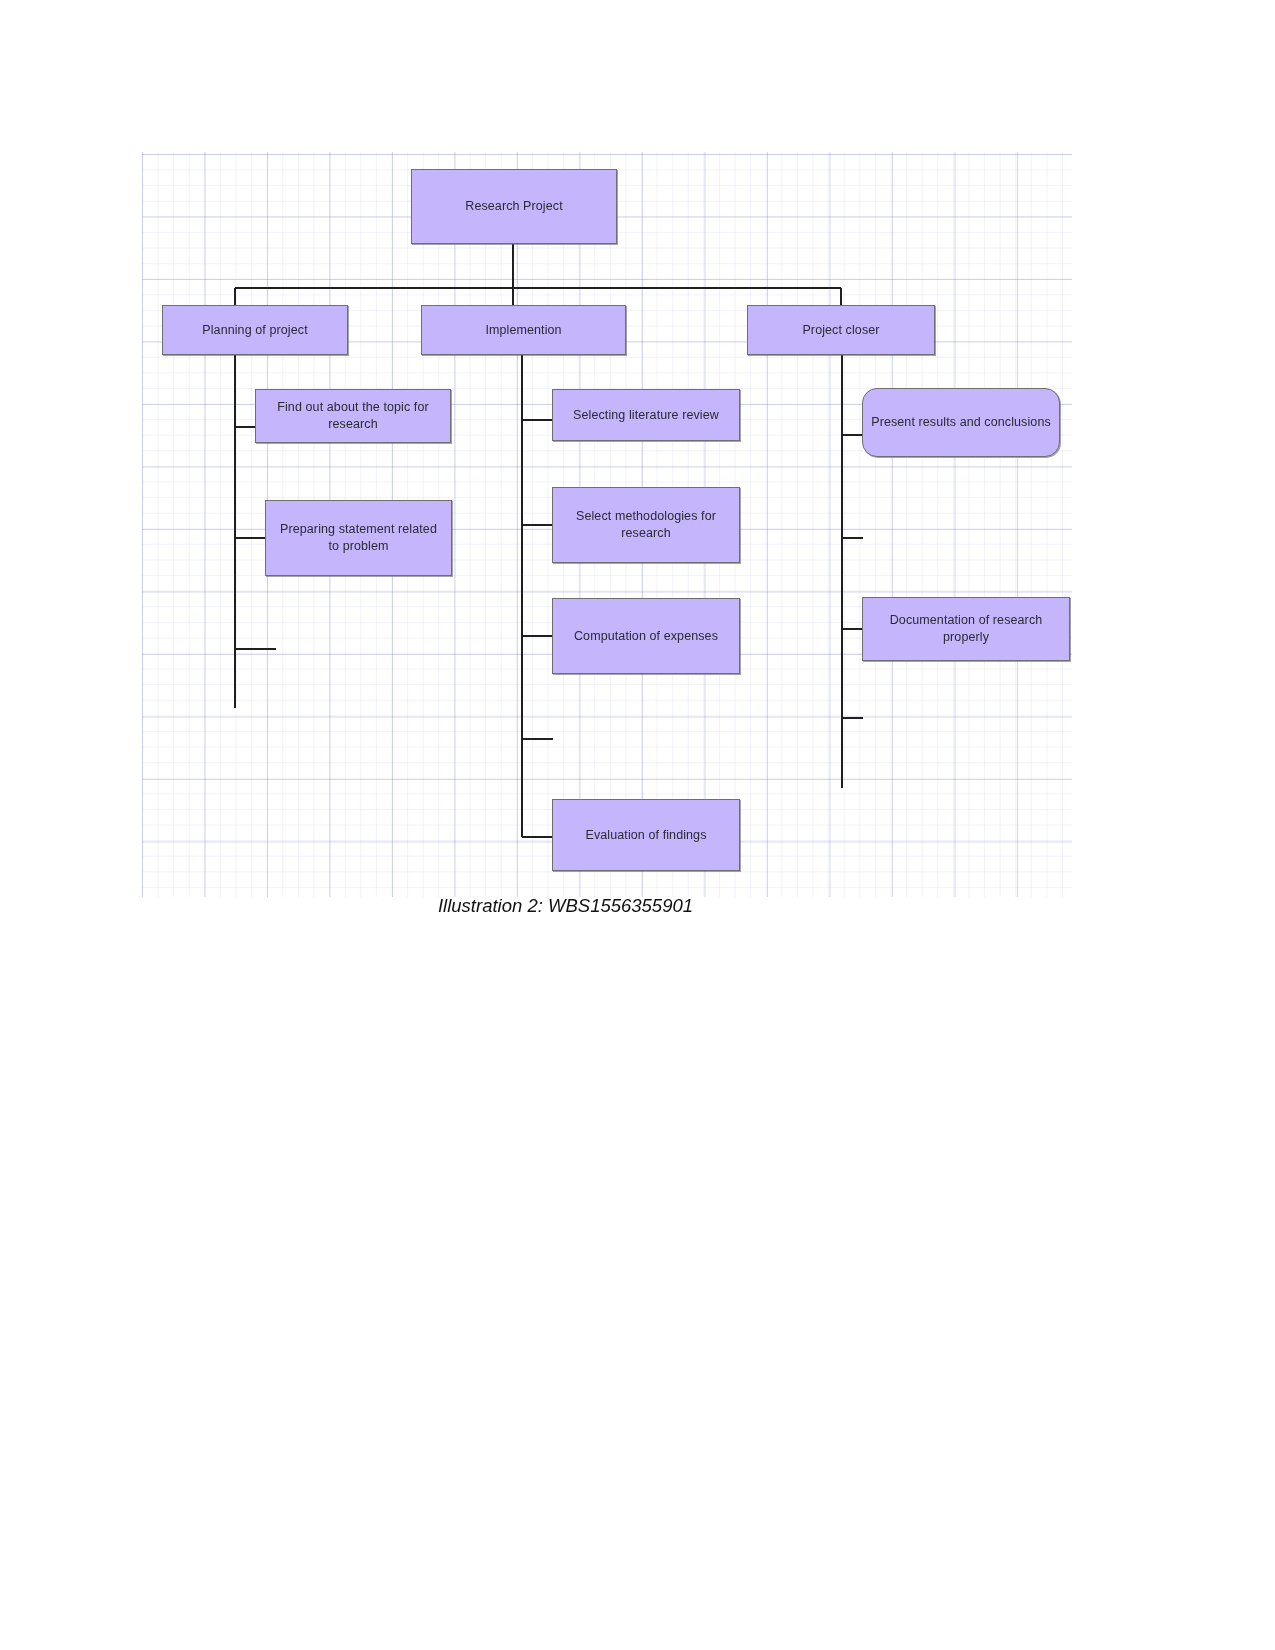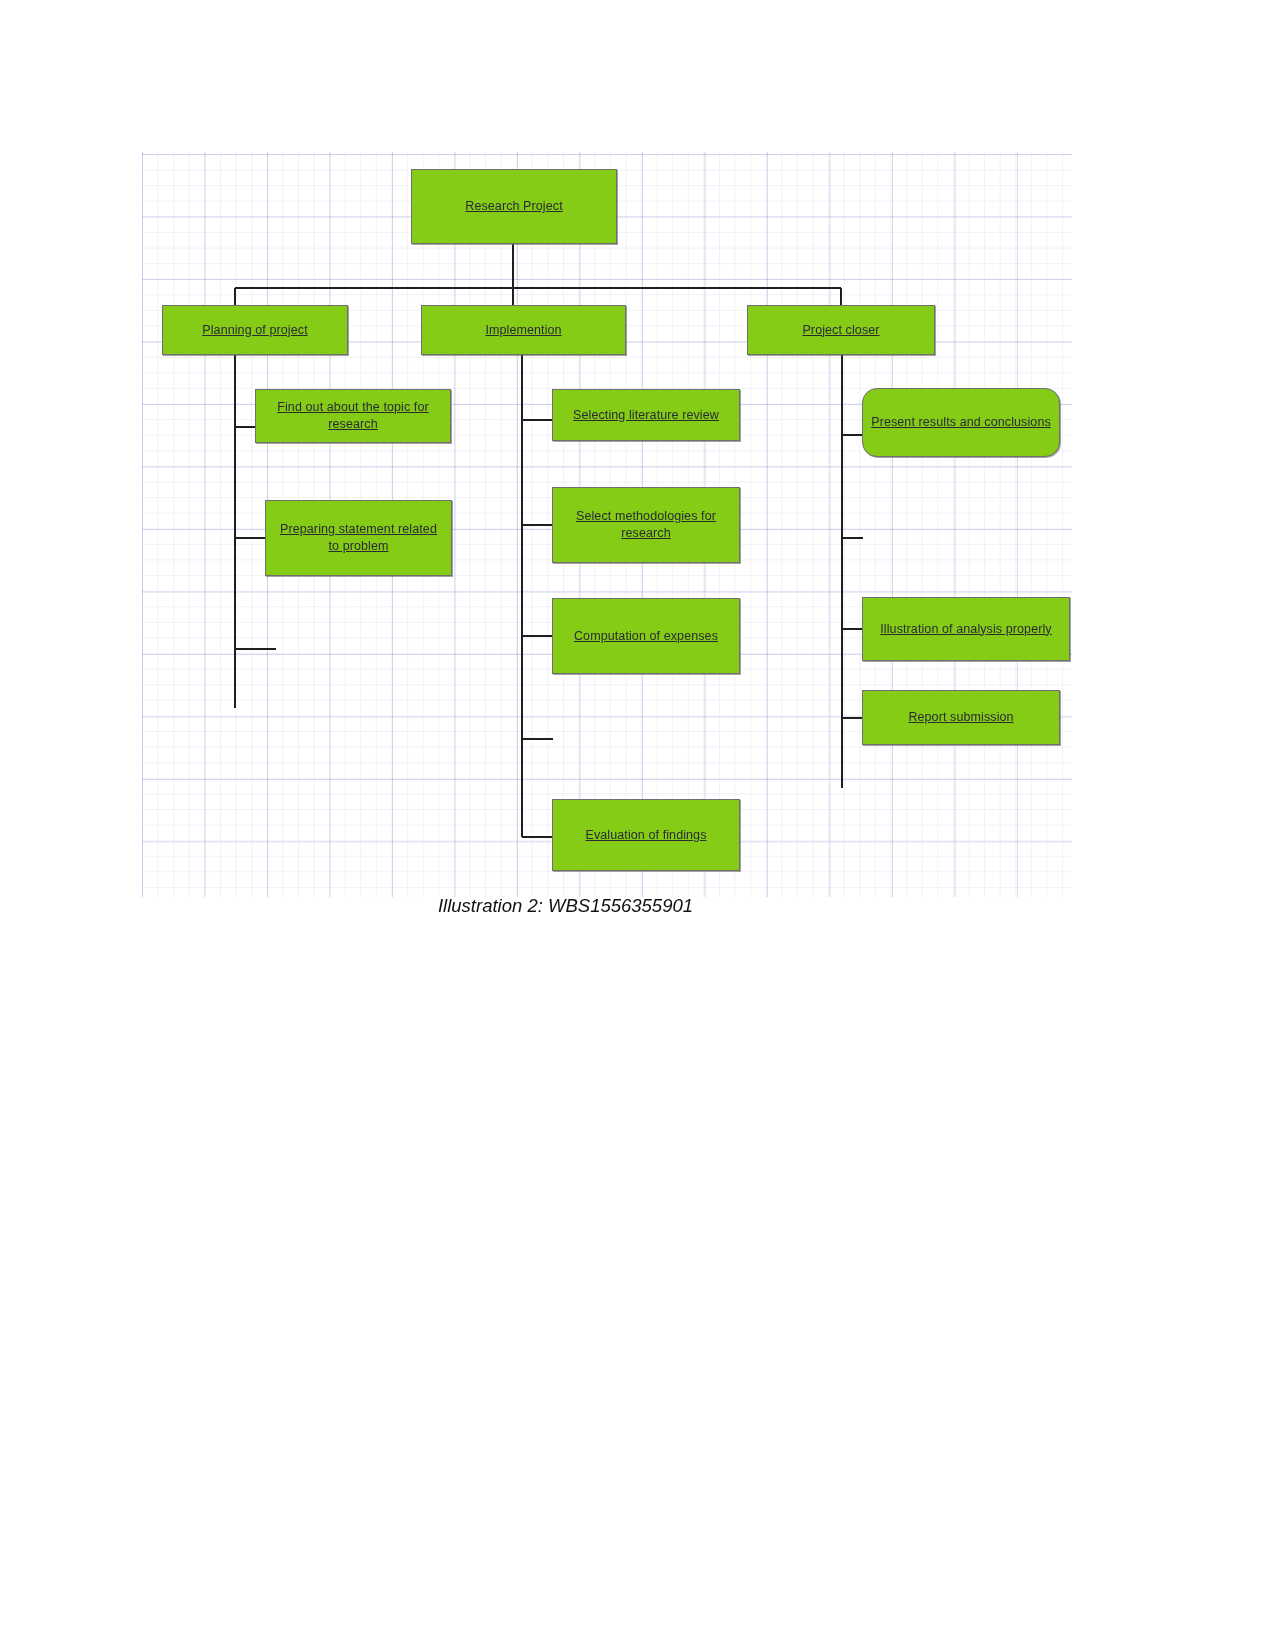--- a/index.html
+++ b/index.html
@@ -41,33 +41,32 @@
   }
   #connector-layer {
     position: absolute;
     inset: 0;
   }
 
   
   .node {
     position: absolute;
     box-sizing: border-box;
-    background: #84cc16;
+    background: #c4b5fd;
     border: 1.5px solid #6f6f6f;
     box-shadow: 1px 1px 0 rgba(90,90,90,0.55);
     display: flex;
     align-items: center;
     justify-content: center;
     text-align: center;
     color: #2b2b33;
     font-size: 12.5px;
     line-height: 1.35;
     padding: 2px 8px;
     letter-spacing: 0.1px;
-    text-decoration: underline;
   }
   .node-label {
     display: block;
     width: 100%;
   }
   .node.root       { font-size: 12.5px; }
   .node.level2     { font-size: 12.5px; }
   .node.leaf       { font-size: 12.5px; }
 
   
@@ -165,24 +164,21 @@
   <div class="node leaf" style="left:410px; top:647px; width:188px; height:72px;">
     <span class="node-label">Evaluation of findings</span>
   </div>
 
   <div class="node leaf" style="left:720px; top:236px; width:198px; height:69px;border-radius:15px;">
     <span class="node-label">Present results and conclusions</span>
   </div>
 
 
   <div class="node leaf" style="left:720px; top:445px; width:208px; height:64px;">
-    <span class="node-label">Illustration of analysis properly</span>
+    <span class="node-label">Documentation of research properly</span>
   </div>
 
-  <div class="node leaf" style="left:720px; top:538px; width:198px; height:55px;">
-    <span class="node-label">Report submission</span>
-  </div>
 
 </div>
 
 <div id="caption">
   <span>Illustration 2: WBS1556355901</span>
 </div>
 
 </body></html>

